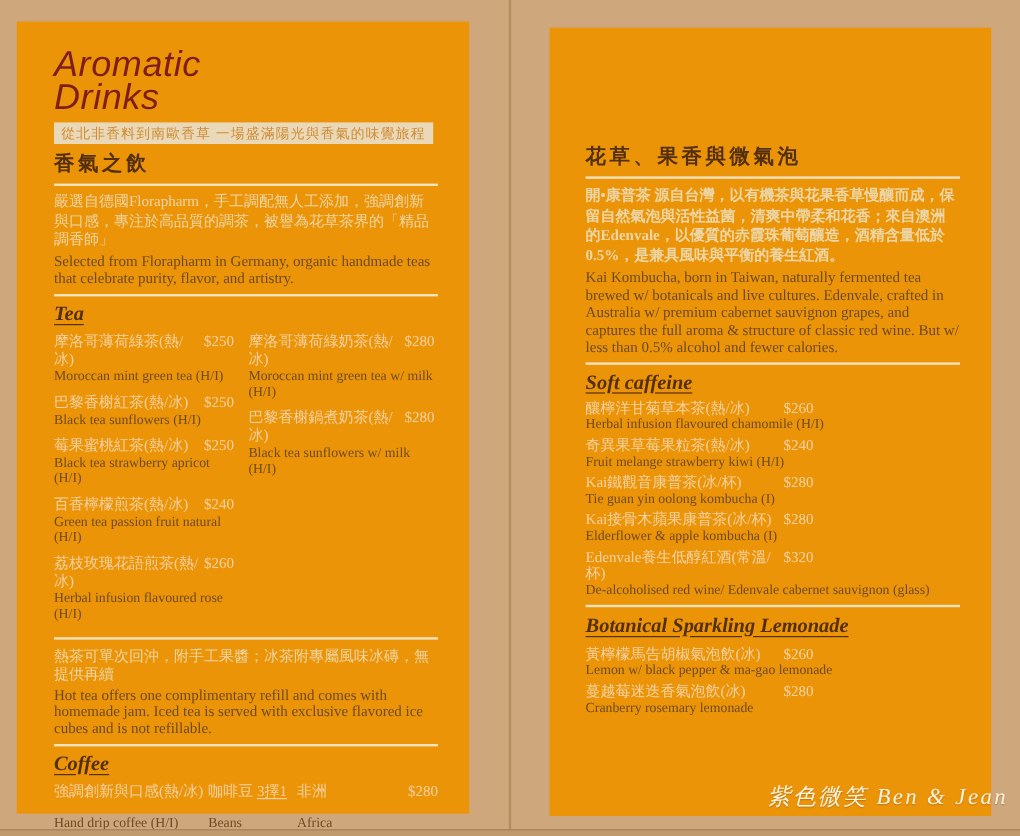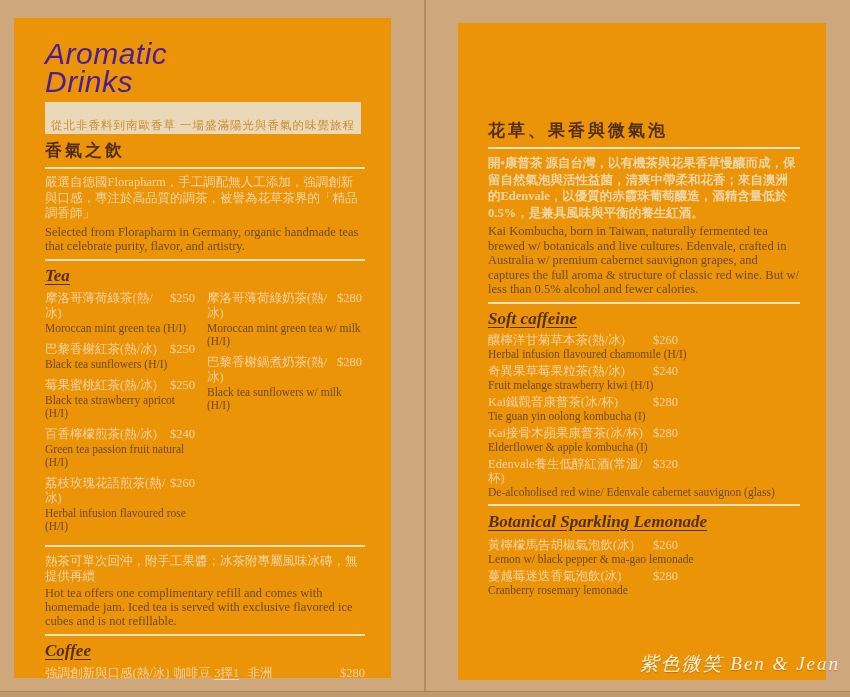--- a/index.html
+++ b/index.html
@@ -23,31 +23,31 @@
   }
   .photo-edge {
     position:absolute; left:0; right:0; bottom:0; height:6px;
     background:#c0996c; border-top:1px solid #a8805a;
   }
 
   .title {
     font-family:"Liberation Sans","DejaVu Sans",sans-serif;
     font-style:italic;
     font-size:30px; line-height:28px;
-    color:#4c1d95;
+    color:#7f1d1d;
     letter-spacing:.5px;
     margin-bottom:6px;
   }
   .tagline {
     display:inline-block;
     background:#e9d9b8;
     color:#cf8b33;
     font-size:11.5px;
     letter-spacing:1px;
-    padding:16px 6px 1px 6px;
+    padding:2px 6px 1px 6px;
   }
   .zh-header {
     margin-top:5px;
     font-size:17px;
     font-weight:bold;
     letter-spacing:3px;
     color:#532f0e;
   }
   .rule { height:2px; background:#f2e3bd; border:none; margin-top:5px; }
   .rule.r2 { margin-top:6px; }

